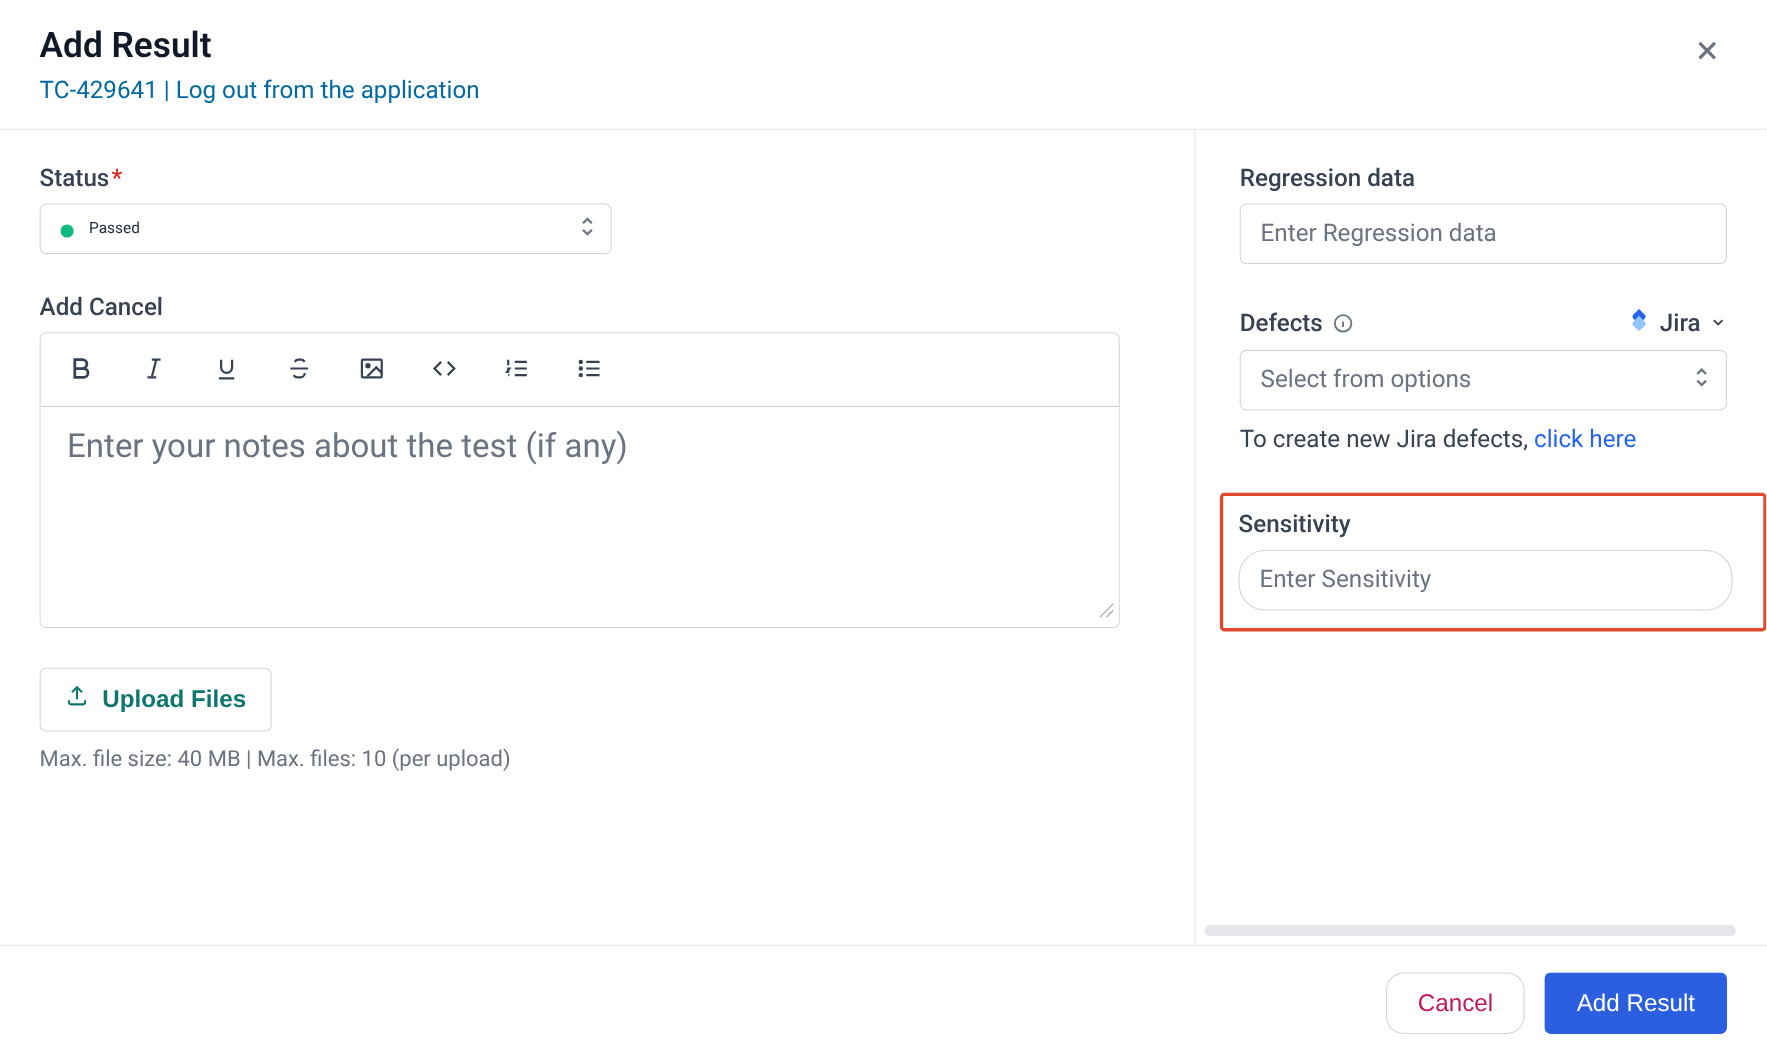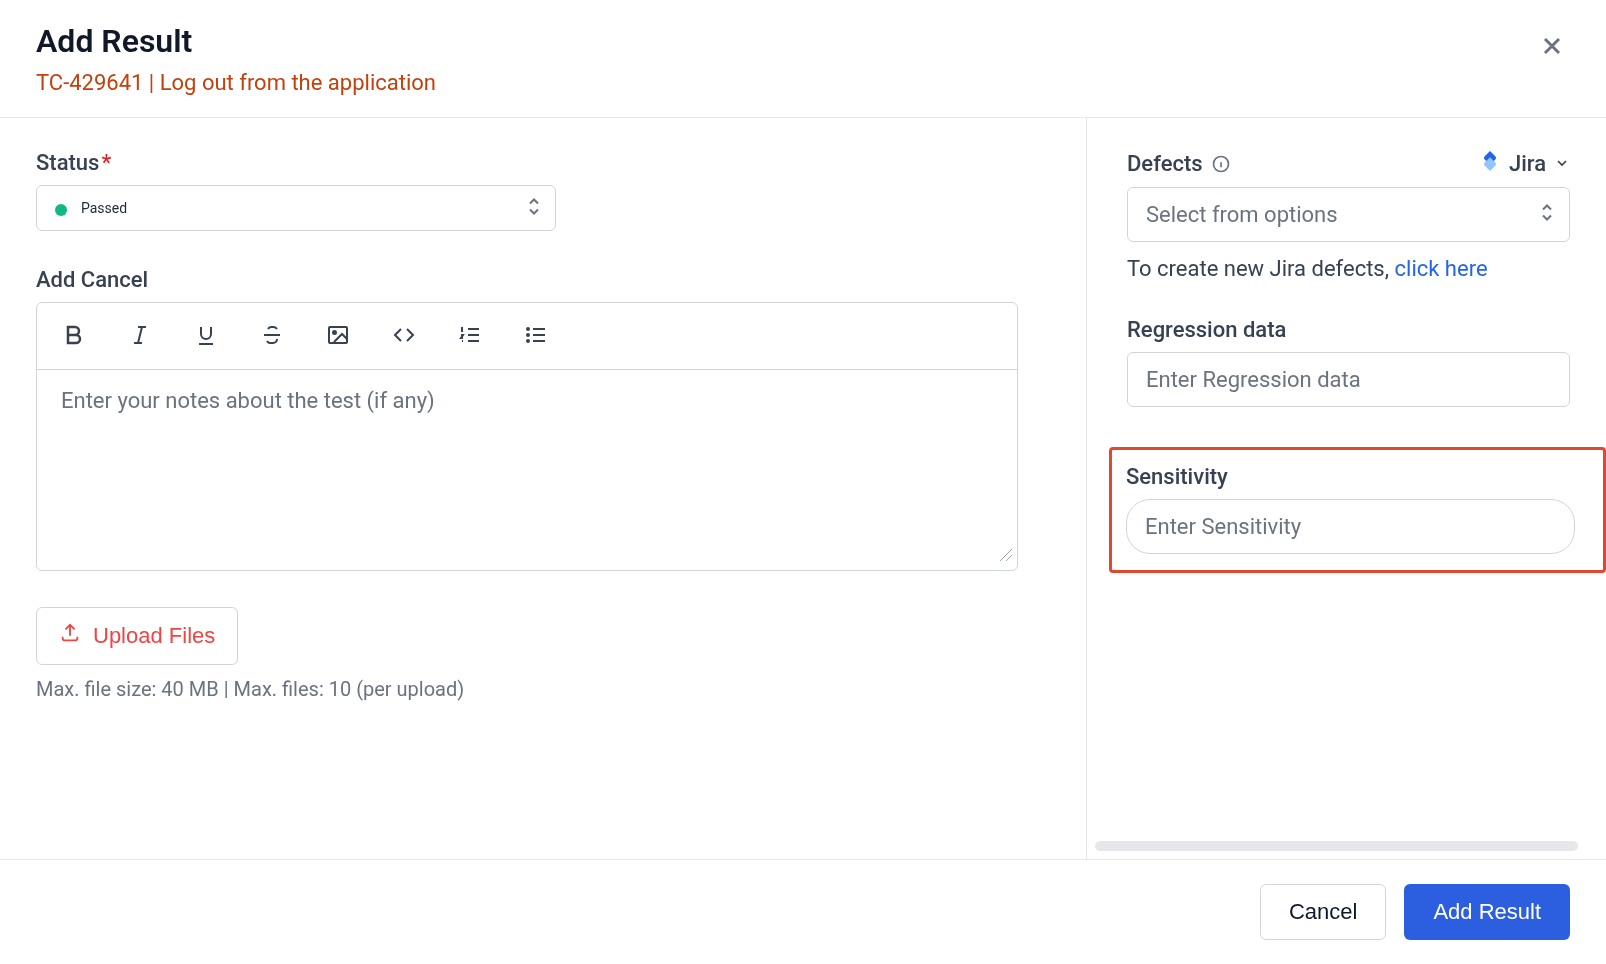--- a/index.html
+++ b/index.html
@@ -29,21 +29,21 @@
       align-items: flex-start;
     }
     .modal-title {
       font-size: 32px;
       font-weight: 600;
       color: #111827;
       margin-bottom: 10px;
     }
     .modal-subtitle {
       font-size: 22px;
-      color: #c2410c;
+      color: #0369a1;
       font-weight: 400;
     }
     .close-btn {
       background: none;
       border: none;
       cursor: pointer;
       color: #6b7280;
       margin-top: 6px;
       padding: 4px;
     }
@@ -134,21 +134,21 @@
       cursor: pointer;
       color: #374151;
       margin-right: 12px;
     }
     .tb-btn svg { width: 24px; height: 24px; }
     .editor-area {
       width: 100%;
       min-height: 196px;
       border: none;
       resize: none;
-      font-size: 22px;
+      font-size: 30px;
       padding: 18px 24px;
       font-family: inherit;
       color: #ec4899;
       outline: none;
       position: relative;
     }
     .editor-area::placeholder {
       color: #6b7280;
     }
     .resize-handle {
@@ -161,22 +161,22 @@
     .upload-btn {
       display: inline-flex;
       align-items: center;
       gap: 12px;
       border: 1.5px solid #d1d5db;
       border-radius: 6px;
       padding: 14px 22px;
       font-size: 22px;
       background: #fff;
       cursor: pointer;
-      color: #ef4444;
-      font-weight: 400;
+      color: #0f766e;
+      font-weight: 700;
       margin-bottom: 12px;
     }
     .upload-btn svg { width: 22px; height: 22px; }
     .help-text {
       font-size: 20px;
       color: #6b7280;
     }
     .defects-header {
       display: flex;
       justify-content: space-between;
@@ -260,21 +260,22 @@
       font-size: 22px;
       font-weight: 500;
       padding: 14px 28px;
       border-radius: 6px;
       cursor: pointer;
       border: 1.5px solid transparent;
     }
     .btn-secondary {
       background: #fff;
       border-color: #d1d5db;
-      color: #0f172a;
+      color: #be185d;
+      border-radius: 16px;
     }
     .btn-primary {
       background: #2b5fdf;
       color: #fff;
     }
     .scrollbar-track {
       position: absolute;
       bottom: 8px;
       left: 8px;
       right: 28px;
@@ -383,20 +384,25 @@
           <span><svg viewBox="0 0 24 24" fill="none" stroke="currentColor" stroke-width="2">
                 <path d="M4 16v2a2 2 0 002 2h12a2 2 0 002-2v-2M12 3v12M7 8l5-5 5 5"></path>
               </svg></span>
           <span>Upload Files</span>
         </button>
       </div>
       <div class="help-text">Max. file size: 40 MB | Max. files: 10 (per upload)</div>
     </div>
 
     <div class="right-col">
+      <div class="section-right">
+        <label class="field-label">Regression data</label>
+        <input class="right-input" placeholder="Enter Regression data" style="">
+      </div>
+
       <div class="section-right">
         <div class="defects-header">
           <div class="defects-label-wrap">
             <span class="field-label" style="margin-bottom:0">Defects</span>
             <span class="info-icon">
               <svg width="20" height="20" viewBox="0 0 24 24" fill="none" stroke="currentColor" stroke-width="2">
                   <circle cx="12" cy="12" r="9"></circle>
                   <path d="M12 8h.01M11 11h1v5"></path>
                 </svg>
             </span>
@@ -422,25 +428,20 @@
                   <path d="M4 8l4-4 4 4M4 14l4 4 4-4"></path>
                 </svg>
             </span>
           </div>
         </div>
         <div class="create-text">
           <span>To create new Jira defects, </span><span class="link">click here</span>
         </div>
       </div>
 
-      <div class="section-right">
-        <label class="field-label">Regression data</label>
-        <input class="right-input" placeholder="Enter Regression data" style="">
-      </div>
-
       <div class="highlight-box">
         <label class="field-label">Sensitivity</label>
         <input class="right-input" placeholder="Enter Sensitivity" style="">
       </div>
 
       <div class="scrollbar-track"></div>
     </div>
   </div>
 
   <div class="modal-footer">

